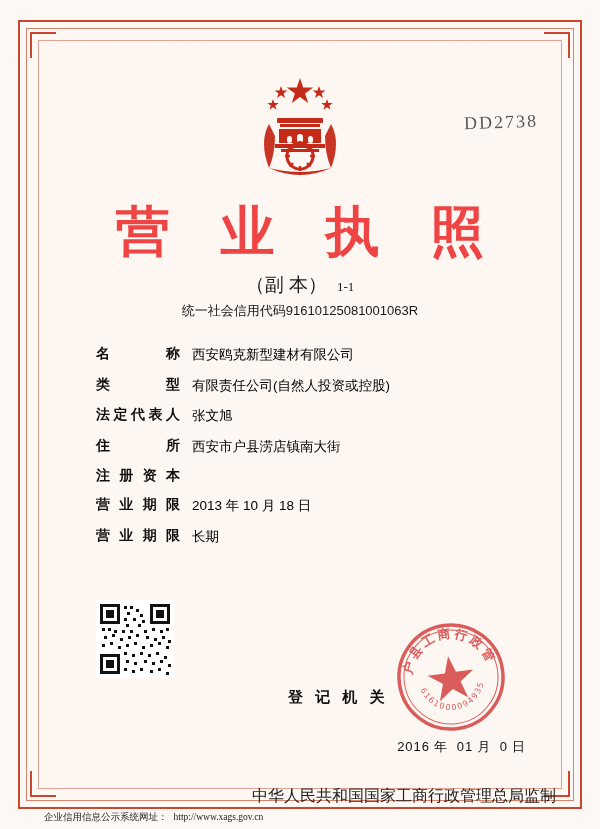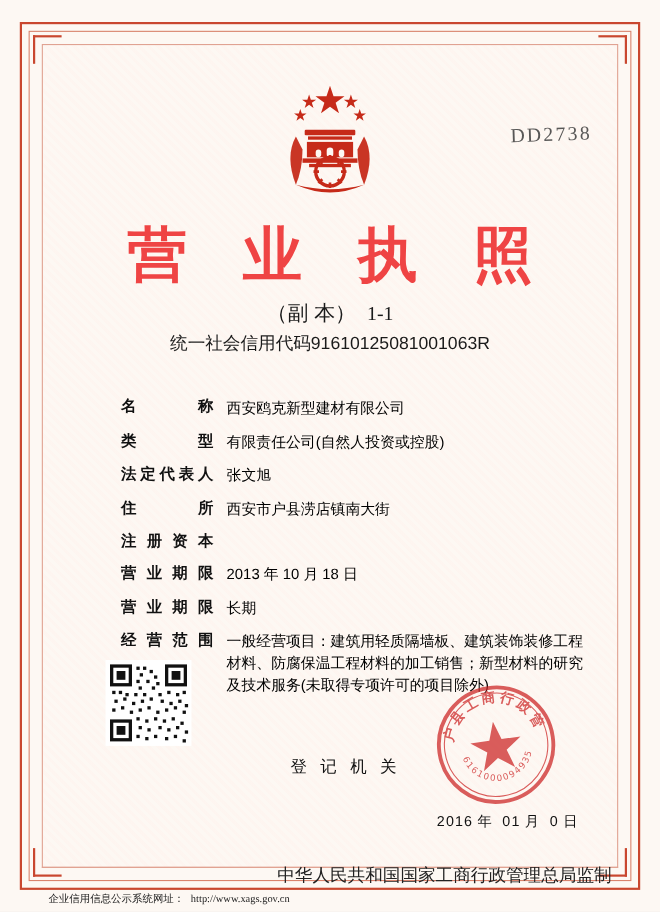--- a/index.html
+++ b/index.html
@@ -91,40 +91,39 @@
   }
   .subtitle {
     position: absolute;
     top: 272px;
     left: 0; right: 0;
     text-align: center;
     font-size: 19px;
     color: #1a1a1a;
   }
   .subtitle .copy-no {
-    font-size: 18px;
+    font-size: 13px;
     margin-left: 10px;
     font-family: "Liberation Serif", serif;
   }
   .credit-code {
     position: absolute;
     top: 302px;
     left: 0; right: 0;
     text-align: center;
-    font-size: 16px;
+    font-size: 13px;
     color: #1a1a1a;
   }
 
   
   .fields {
     position: absolute;
     top: 345px;
-    left: 110px;
+    left: 96px;
     right: 60px;
-    margin-top: 16px;
   }
   .field-row {
     display: flex;
     align-items: flex-start;
     margin-bottom: 11px;
   }
   .field-label {
     width: 96px;
     flex: 0 0 96px;
     font-size: 14px;
@@ -153,24 +152,24 @@
     top: 600px;
     width: 78px;
     height: 78px;
     background: #fff;
   }
   .qr svg { display: block; }
 
   
   .registrar {
     position: absolute;
-    left: 264px;
+    left: 288px;
     top: 688px;
     font-size: 15px;
-    font-weight: normal;
+    font-weight: bold;
     letter-spacing: 4px;
     color: #111;
   }
 
   
   .seal {
     position: absolute;
     left: 392px;
     top: 618px;
     width: 118px;
@@ -304,24 +303,20 @@
     <div class="field-row">
       <div class="field-label">注册资本</div>
     </div>
     <div class="field-row">
       <div class="field-label">营业期限</div>
       <div class="field-value serif-num">2013 年 10 月 18 日</div>
     </div>
     <div class="field-row">
       <div class="field-label">营业期限</div>
       <div class="field-value">长期</div>
-    </div>
-    <div class="field-row">
-      <div class="field-label">经营范围</div>
-      <div class="field-value">一般经营项目：建筑用轻质隔墙板、建筑装饰装修工程材料、防腐保温工程材料的加工销售；新型材料的研究及技术服务(未取得专项许可的项目除外)</div>
     </div>
   </div>
 
   <div class="qr">
     <svg width="78" height="78" viewBox="0 0 78 78" xmlns="http://www.w3.org/2000/svg">
       <rect width="78" height="78" fill="#ffffff"></rect>
       <g fill="#111111">
 
         <rect x="4" y="4" width="20" height="20"></rect>
         <rect x="7" y="7" width="14" height="14" fill="#ffffff"></rect>

